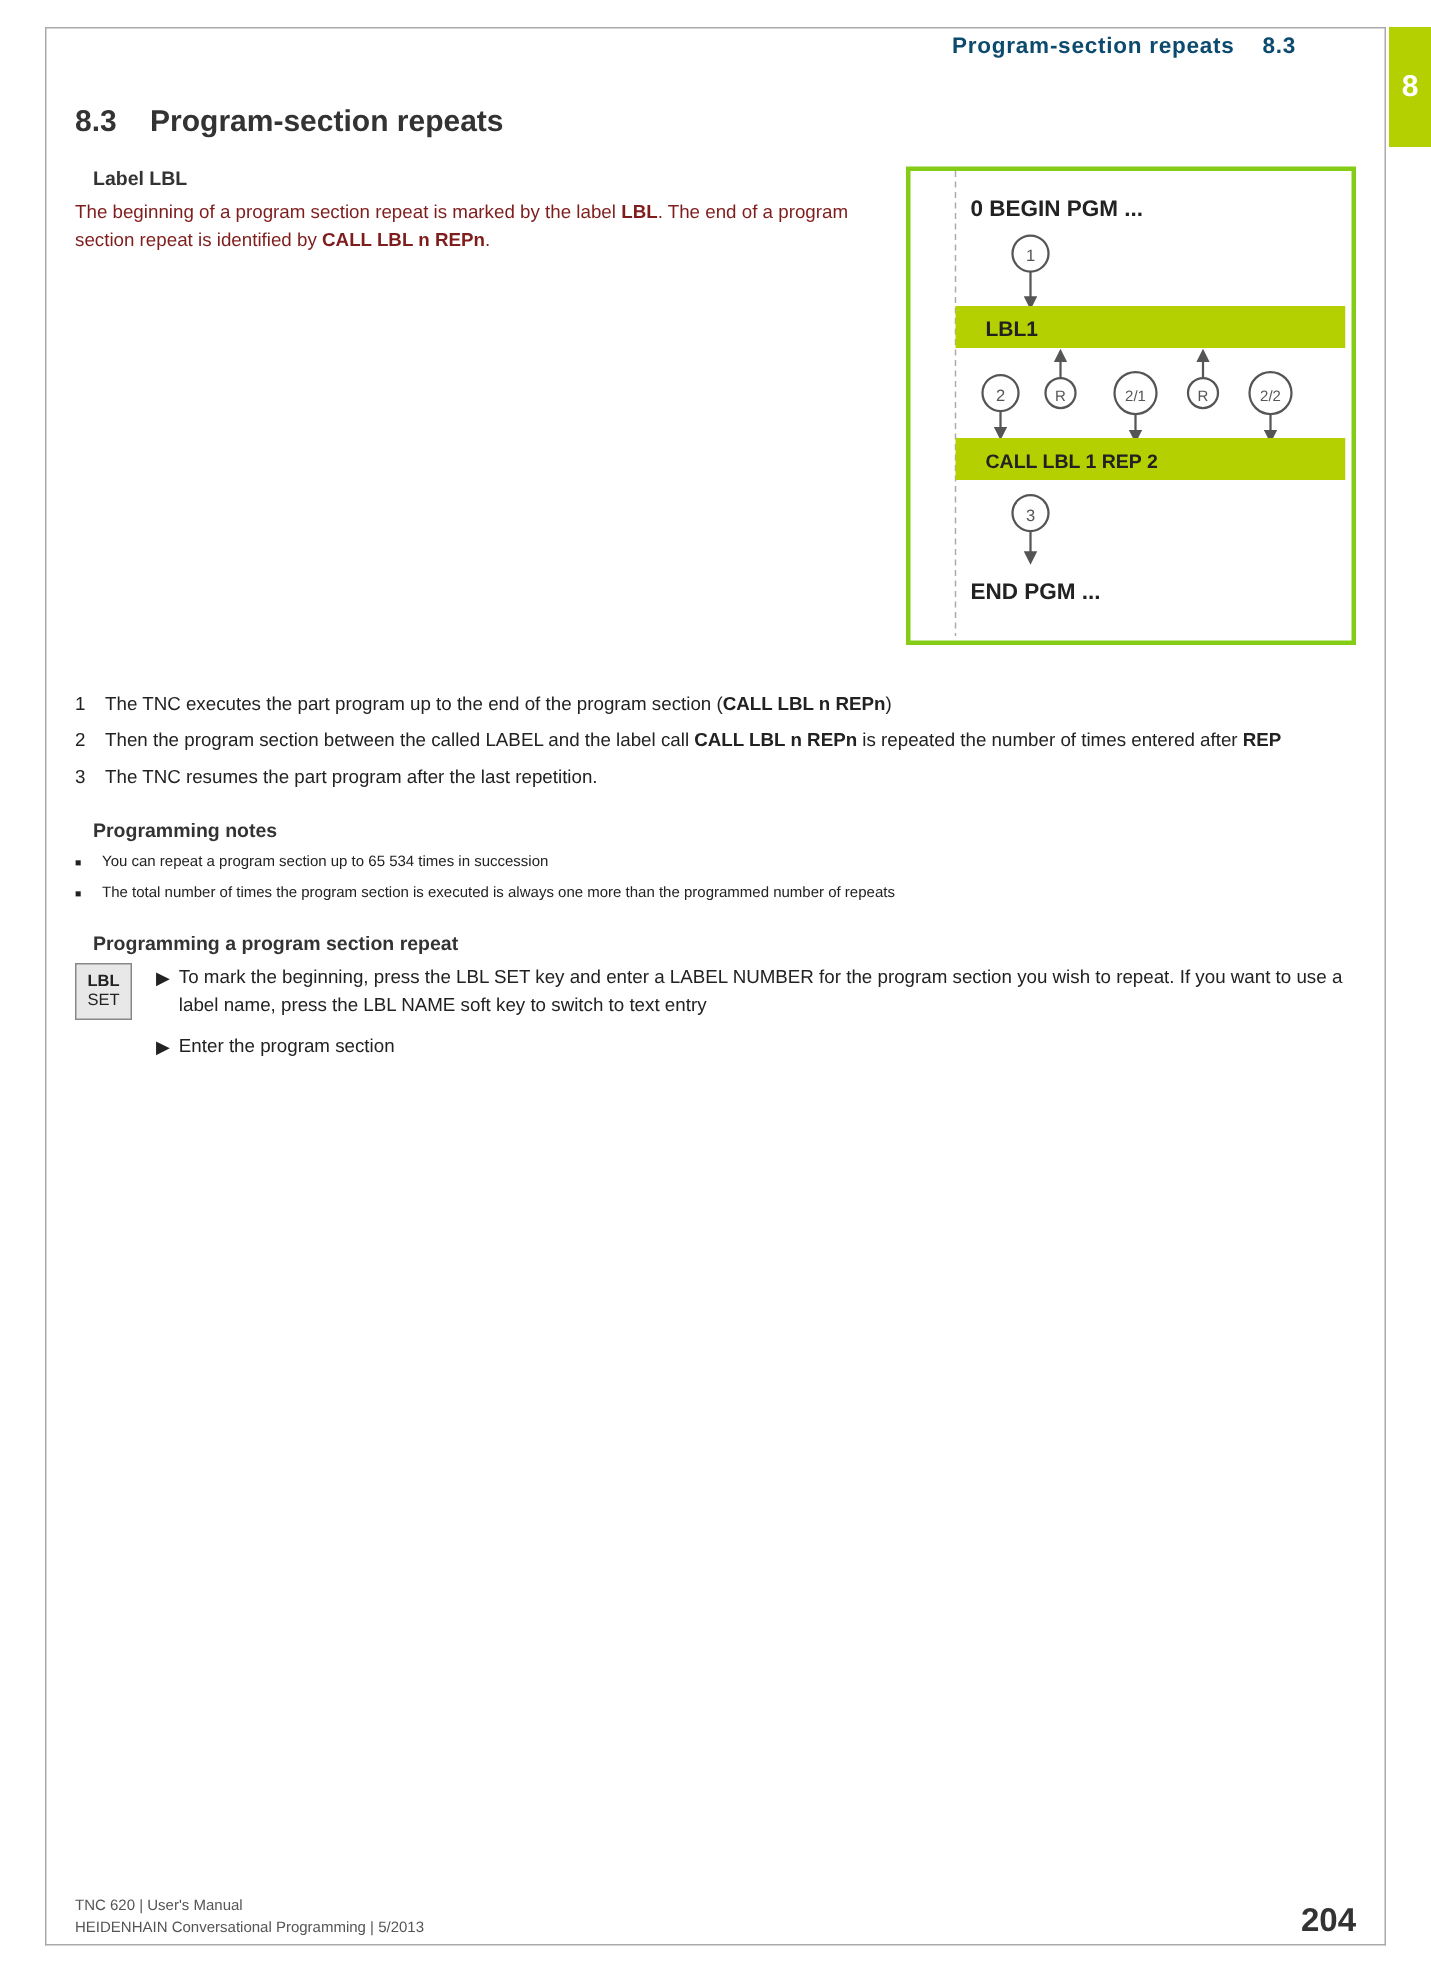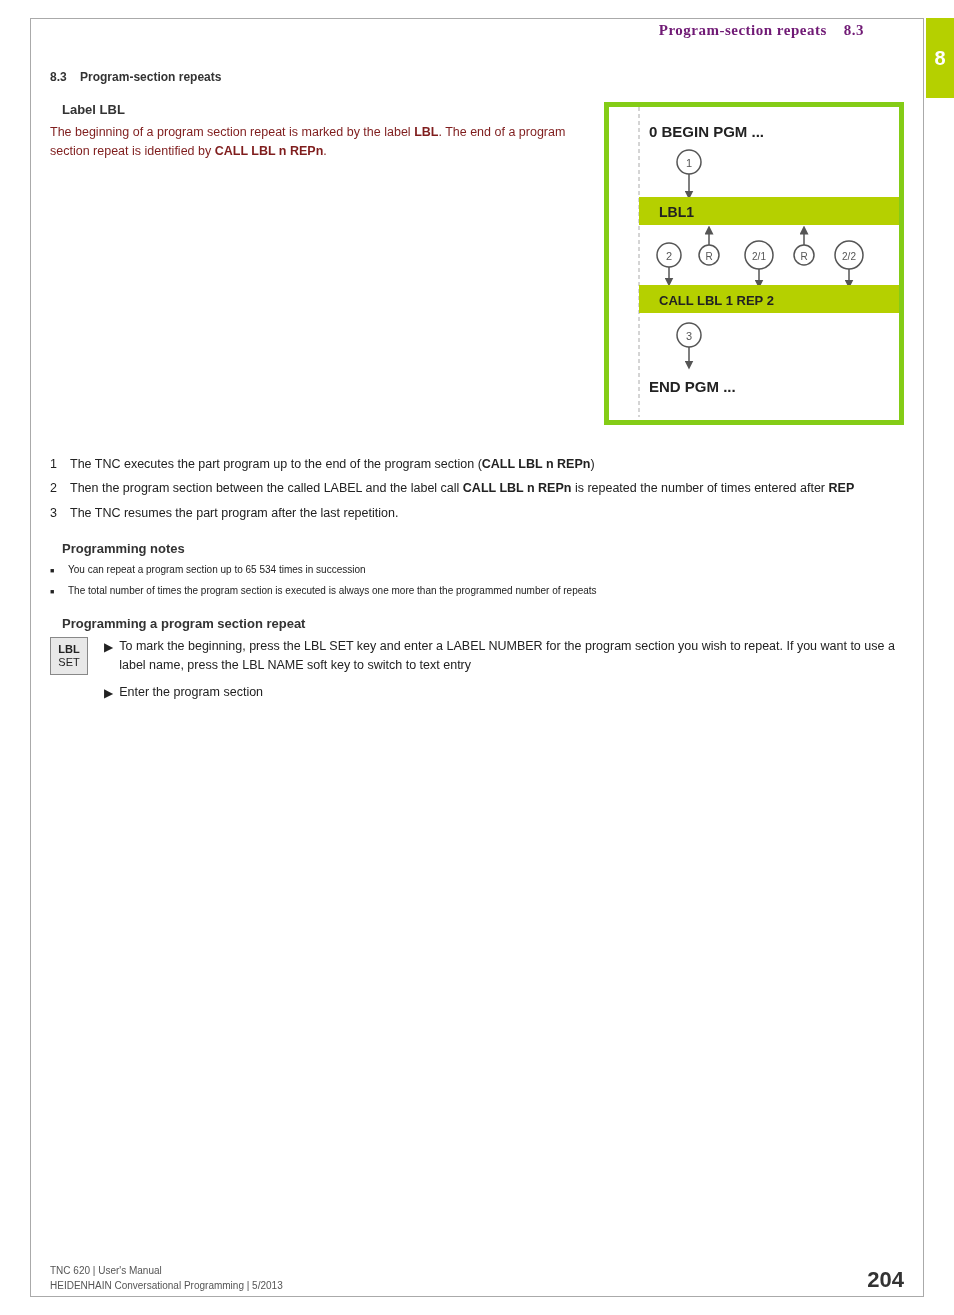--- a/index.html
+++ b/index.html
@@ -73,23 +73,22 @@
       left: 50px;
       right: 50px;
       display: flex;
       justify-content: flex-end;
       align-items: center;
       padding-right: 40px;
     }
     .header-title {
       font-size: 15px;
       font-weight: bold;
-      color: #701a75;
+      color: #0c4a6e;
       letter-spacing: 0.5px;
-      font-family: Liberation Serif, serif;
     }
 
     
     .main-content {
       position: absolute;
       top: 70px;
       left: 50px;
       right: 50px;
       bottom: 50px;
     }
@@ -103,21 +102,21 @@
     .left-col {
       flex: 1;
     }
     .right-col {
       width: 300px;
       flex-shrink: 0;
     }
 
     
     .section-heading {
-      font-size: 12px;
+      font-size: 20px;
       font-weight: bold;
       color: #333;
       margin-bottom: 12px;
     }
     .subsection-heading {
       font-size: 13px;
       font-weight: bold;
       color: #333;
       margin-bottom: 6px;
       padding-left: 12px;
@@ -128,21 +127,21 @@
       line-height: 1.55;
       color: #7f1d1d;
       margin-bottom: 8px;
     }
     .body-text b {
       font-weight: bold;
     }
 
     
     .diagram-container {
-      border: 5px solid #84cc16;
+      border: 3px solid #84cc16;
       background: #fff;
       padding: 0;
       margin-top: 0;
     }
 
     
     .section-block {
       margin-bottom: 18px;
     }
     .ol-list {

